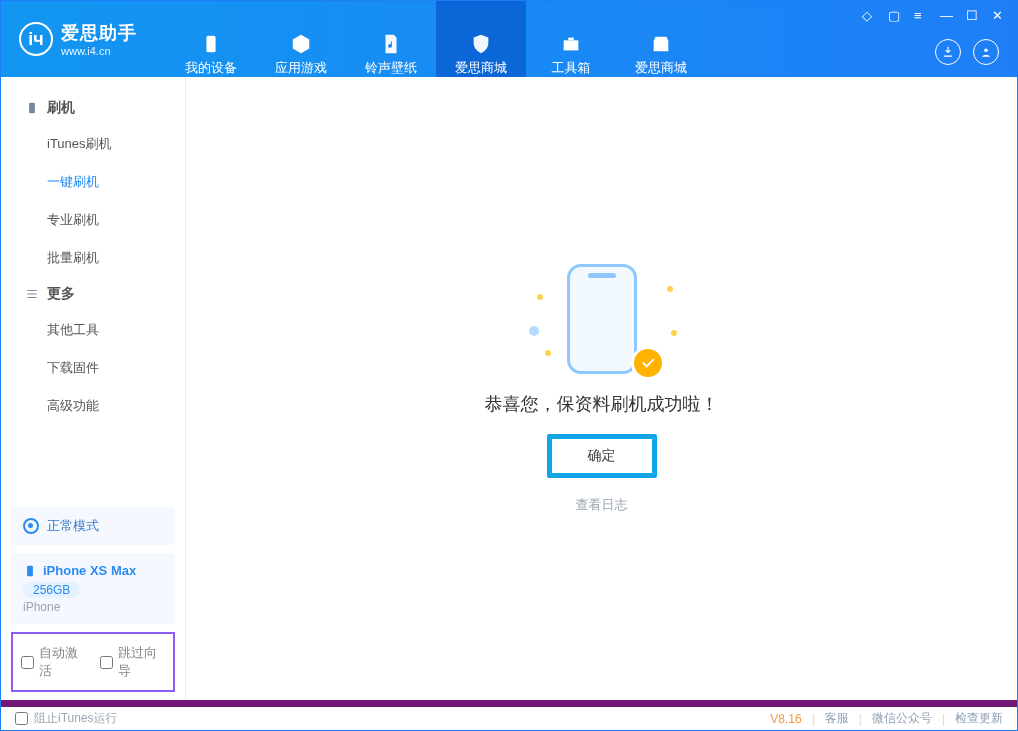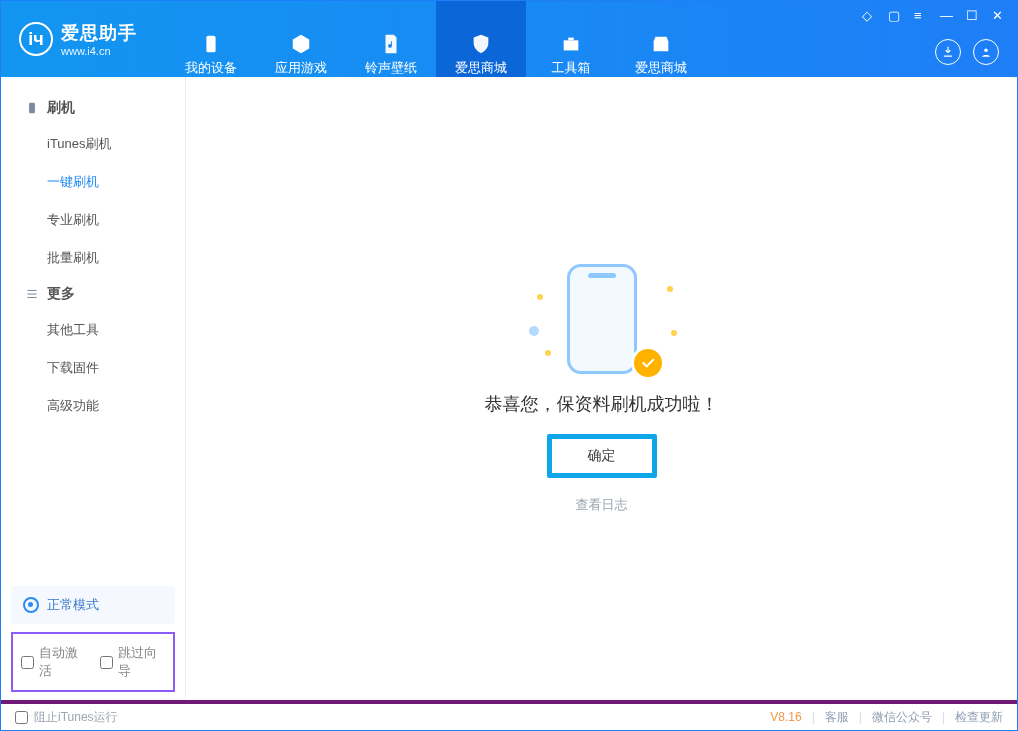--- a/index.html
+++ b/index.html
@@ -99,21 +99,21 @@
 
   .success-text{ font-size:18px; color:#333; }
   .ok-btn{
     border:5px solid #0ea5e9; background:#fff; padding:8px 36px; font-size:14px;
     color:#444; cursor:pointer; border-radius:2px;
   }
   .log-link{ font-size:13px; color:#9aa5b1; cursor:pointer; }
 
   
   .footer {
-    height:30px; border-top:4px solid #701a75; display:flex; align-items:center;
+    height:30px; border-top:7px solid #701a75; display:flex; align-items:center;
     padding:0 14px; font-size:12px; color:#9aa5b1; gap:10px;
   }
   .footer .left{display:flex;align-items:center;gap:6px;}
   .footer .right{margin-left:auto; display:flex; align-items:center; gap:10px;}
   .footer .ver{color:#f2994a;}
   .footer .divider{color:#d8dde3;}
   .footer .link{color:#8fa0b3; cursor:pointer;}
 </style>
 </head>
 <body>
@@ -224,20 +224,30 @@
       <span>更多</span>
     </div>
     <div class="side-item">其他工具</div>
     <div class="side-item">下载固件</div>
     <div class="side-item">高级功能</div>
 
     <div class="side-bottom">
       <div class="mode-card">
         <span class="dot"></span>
         <span>正常模式</span>
+      </div>
+      <div class="device-card">
+        <div class="name">
+          <svg width="14" height="14" viewBox="0 0 24 24" fill="#2a8cf0">
+              <rect x="7" y="3" width="10" height="18" rx="2"></rect>
+            </svg>
+          <span>iPhone XS Max</span>
+        </div>
+        <span class="cap">256GB</span>
+        <div class="type">iPhone</div>
       </div>
       <div class="flag-row">
         <label>
           <input type="checkbox" style="">
           <span>自动激活</span>
         </label>
         <label>
           <input type="checkbox" style="">
           <span>跳过向导</span>
         </label>

